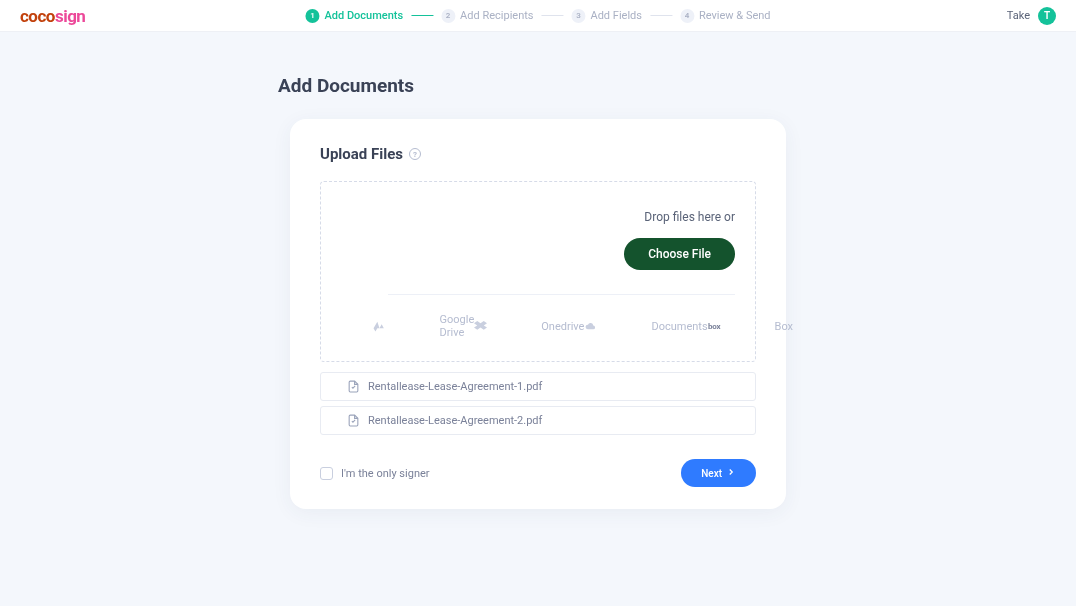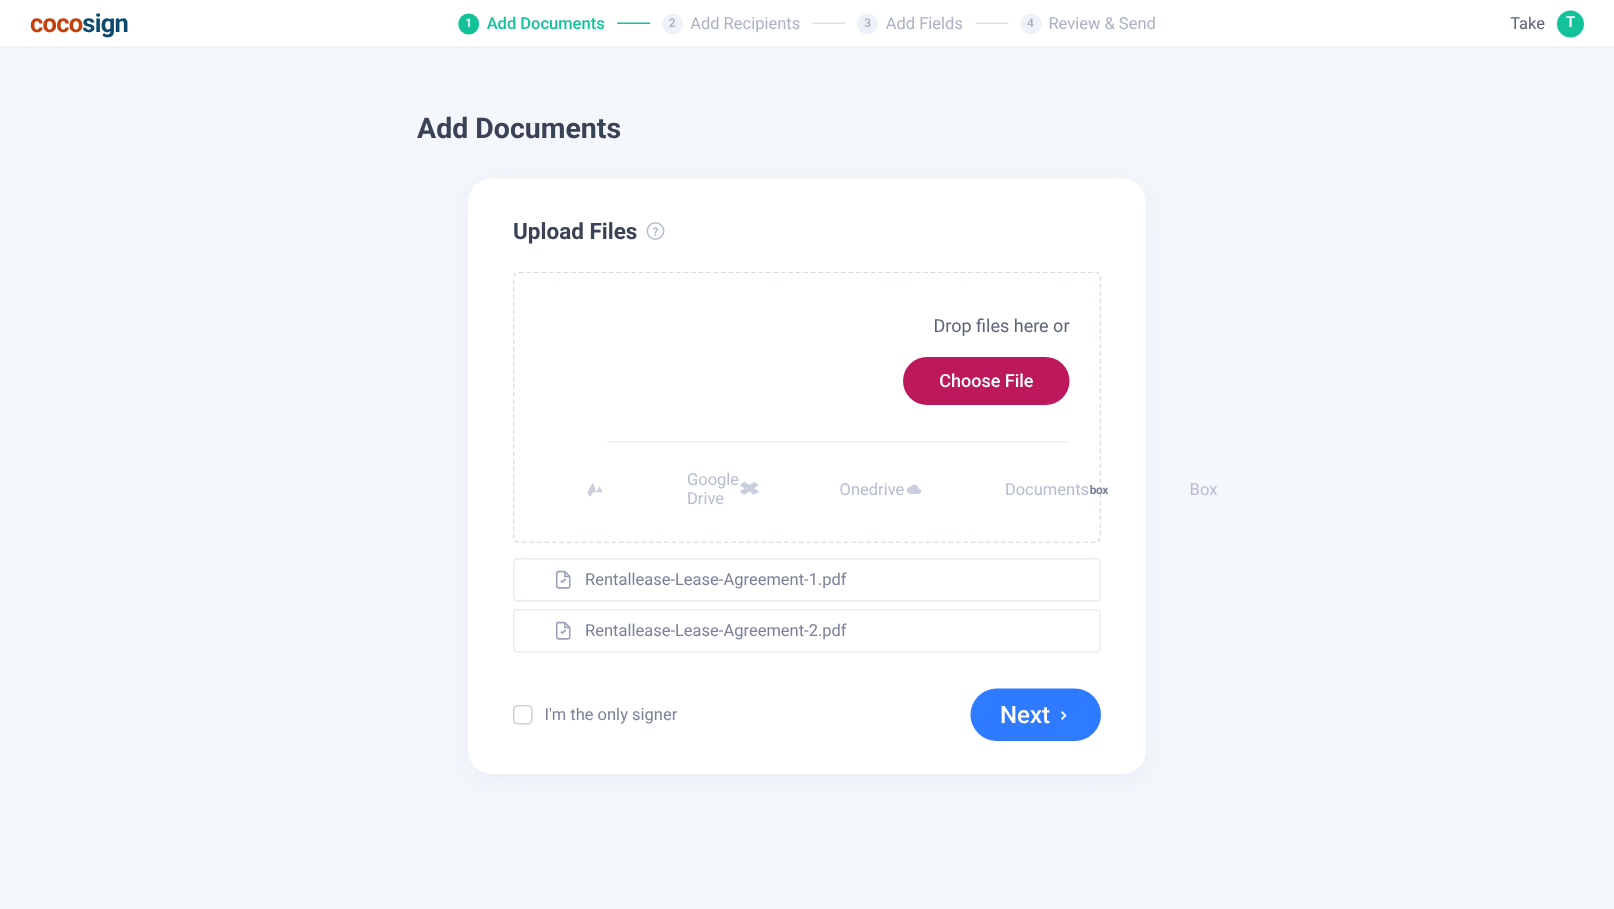--- a/index.html
+++ b/index.html
@@ -1,53 +1,53 @@
 <!DOCTYPE html>
 <html><head>
   <meta charset="utf-8">
   <style>
     * { box-sizing: border-box; margin: 0; padding: 0; font-family: -apple-system, BlinkMacSystemFont, "Segoe UI", Roboto, Arial, sans-serif; }
     body { width: 1076px; height: 606px; background: #f4f7fc; overflow: hidden; }
     .topbar { height: 32px; background: #fff; border-bottom: 1px solid #eef0f5; display: flex; align-items: center; padding: 0 20px; position: relative; }
     .logo { font-size: 17px; font-weight: 700; letter-spacing: -0.5px; }
     .logo-a { color: #c2410c; }
-    .logo-b { color: #0c4a6e; }
+    .logo-b { color: #ec4899; }
     .stepper { position: absolute; left: 50%; transform: translateX(-50%); display: flex; align-items: center; gap: 8px; }
     .step { display: flex; align-items: center; gap: 5px; }
     .step-num { width: 14px; height: 14px; border-radius: 50%; display: flex; align-items: center; justify-content: center; font-size: 8px; font-weight: 600; color: #aab1c4; background: #eef1f8; }
     .step.active .step-num { background: #14c29a; color: #fff; }
     .step-label { font-size: 11px; color: #aab1c4; }
     .step.active .step-label { color: #14c29a; font-weight: 500; }
     .step-line { width: 22px; height: 1px; background: #dfe3ed; }
     .step-line.active { background: #14c29a; height: 1.5px; }
     .user { margin-left: auto; display: flex; align-items: center; gap: 8px; }
     .user-name { font-size: 11px; color: #5a6378; }
     .avatar { width: 18px; height: 18px; border-radius: 50%; background: #14c29a; color: #fff; display: flex; align-items: center; justify-content: center; font-size: 10px; font-weight: 600; }
     .main { padding: 42px 0 0; display: flex; flex-direction: column; align-items: center; }
     .page-title { font-size: 19px; font-weight: 700; color: #3a4256; width: 520px; margin-bottom: 22px; }
-    .card { width: 452px; background: #fff; border-radius: 16px; box-shadow: 0 4px 20px rgba(50,60,110,0.06); padding: 26px 30px 22px; }
+    .card { width: 496px; background: #fff; border-radius: 16px; box-shadow: 0 4px 20px rgba(50,60,110,0.06); padding: 26px 30px 22px; }
     .section-title { font-size: 15px; font-weight: 700; color: #3a4256; display: flex; align-items: center; gap: 6px; margin-bottom: 18px; }
     .help-icon { width: 12px; height: 12px; border: 1px solid #b5bcd0; border-radius: 50%; display: inline-flex; align-items: center; justify-content: center; font-size: 8px; color: #b5bcd0; }
     .dropzone { border: 1px dashed #d6dbe8; border-radius: 4px; padding: 28px 20px 22px; display: flex; flex-direction: column; align-items: flex-end; }
     .drop-text { font-size: 12px; color: #5a6378; margin-bottom: 14px; }
-    .choose-btn { background: #be185d; color: #fff; border: none; padding: 9px 24px; border-radius: 20px; font-size: 12px; font-weight: 500; cursor: pointer; }
+    .choose-btn { background: #14532d; color: #fff; border: none; padding: 9px 24px; border-radius: 20px; font-size: 12px; font-weight: 500; cursor: pointer; }
     .divider { width: 88%; height: 1px; background: #edf0f7; margin: 24px 0 18px; }
     .providers { display: flex; justify-content: space-around; width: 92%; }
     .provider { display: flex; align-items: center; gap: 6px; cursor: pointer; }
     .provider-label { font-size: 11px; color: #b5bcd0; margin-left: 48px; }
     .prov-icon { width: 13px; height: 13px; display: inline-flex; align-items: center; justify-content: center; }
     .files { margin-top: 10px; display: flex; flex-direction: column; gap: 5px; }
     .file-item { border: 1px solid #e8ebf2; border-radius: 3px; padding: 7px 26px; display: flex; align-items: center; gap: 8px; }
     .file-icon { width: 13px; height: 13px; display: inline-flex; }
     .file-name { font-size: 11px; color: #7a8199; }
     .footer { display: flex; align-items: center; justify-content: space-between; margin-top: 24px; }
     .only-signer { display: flex; align-items: flex-end; gap: 8px; cursor: pointer; }
     .cb { width: 13px; height: 13px; border: 1.5px solid #c9cfdf; border-radius: 3px; background: #fff; }
     .only-label { font-size: 11px; color: #7a8199; }
-    .next-btn { background: #2f7bff; color: #fff; border: none; padding: 8px 20px; border-radius: 18px; font-size: 16px; font-weight: 500; cursor: pointer; display: flex; align-items: center; gap: 4px; }
+    .next-btn { background: #2f7bff; color: #fff; border: none; padding: 8px 20px; border-radius: 18px; font-size: 10px; font-weight: 500; cursor: pointer; display: flex; align-items: center; gap: 4px; }
     .box-logo { font-size: 8px; font-weight: 700; color: #7a8199; letter-spacing: -0.3px; }
   </style>
 </head>
 <body>
 
 <div class="topbar">
   <div class="logo">
     <span class="logo-a">coco</span><span class="logo-b">sign</span>
   </div>
 

